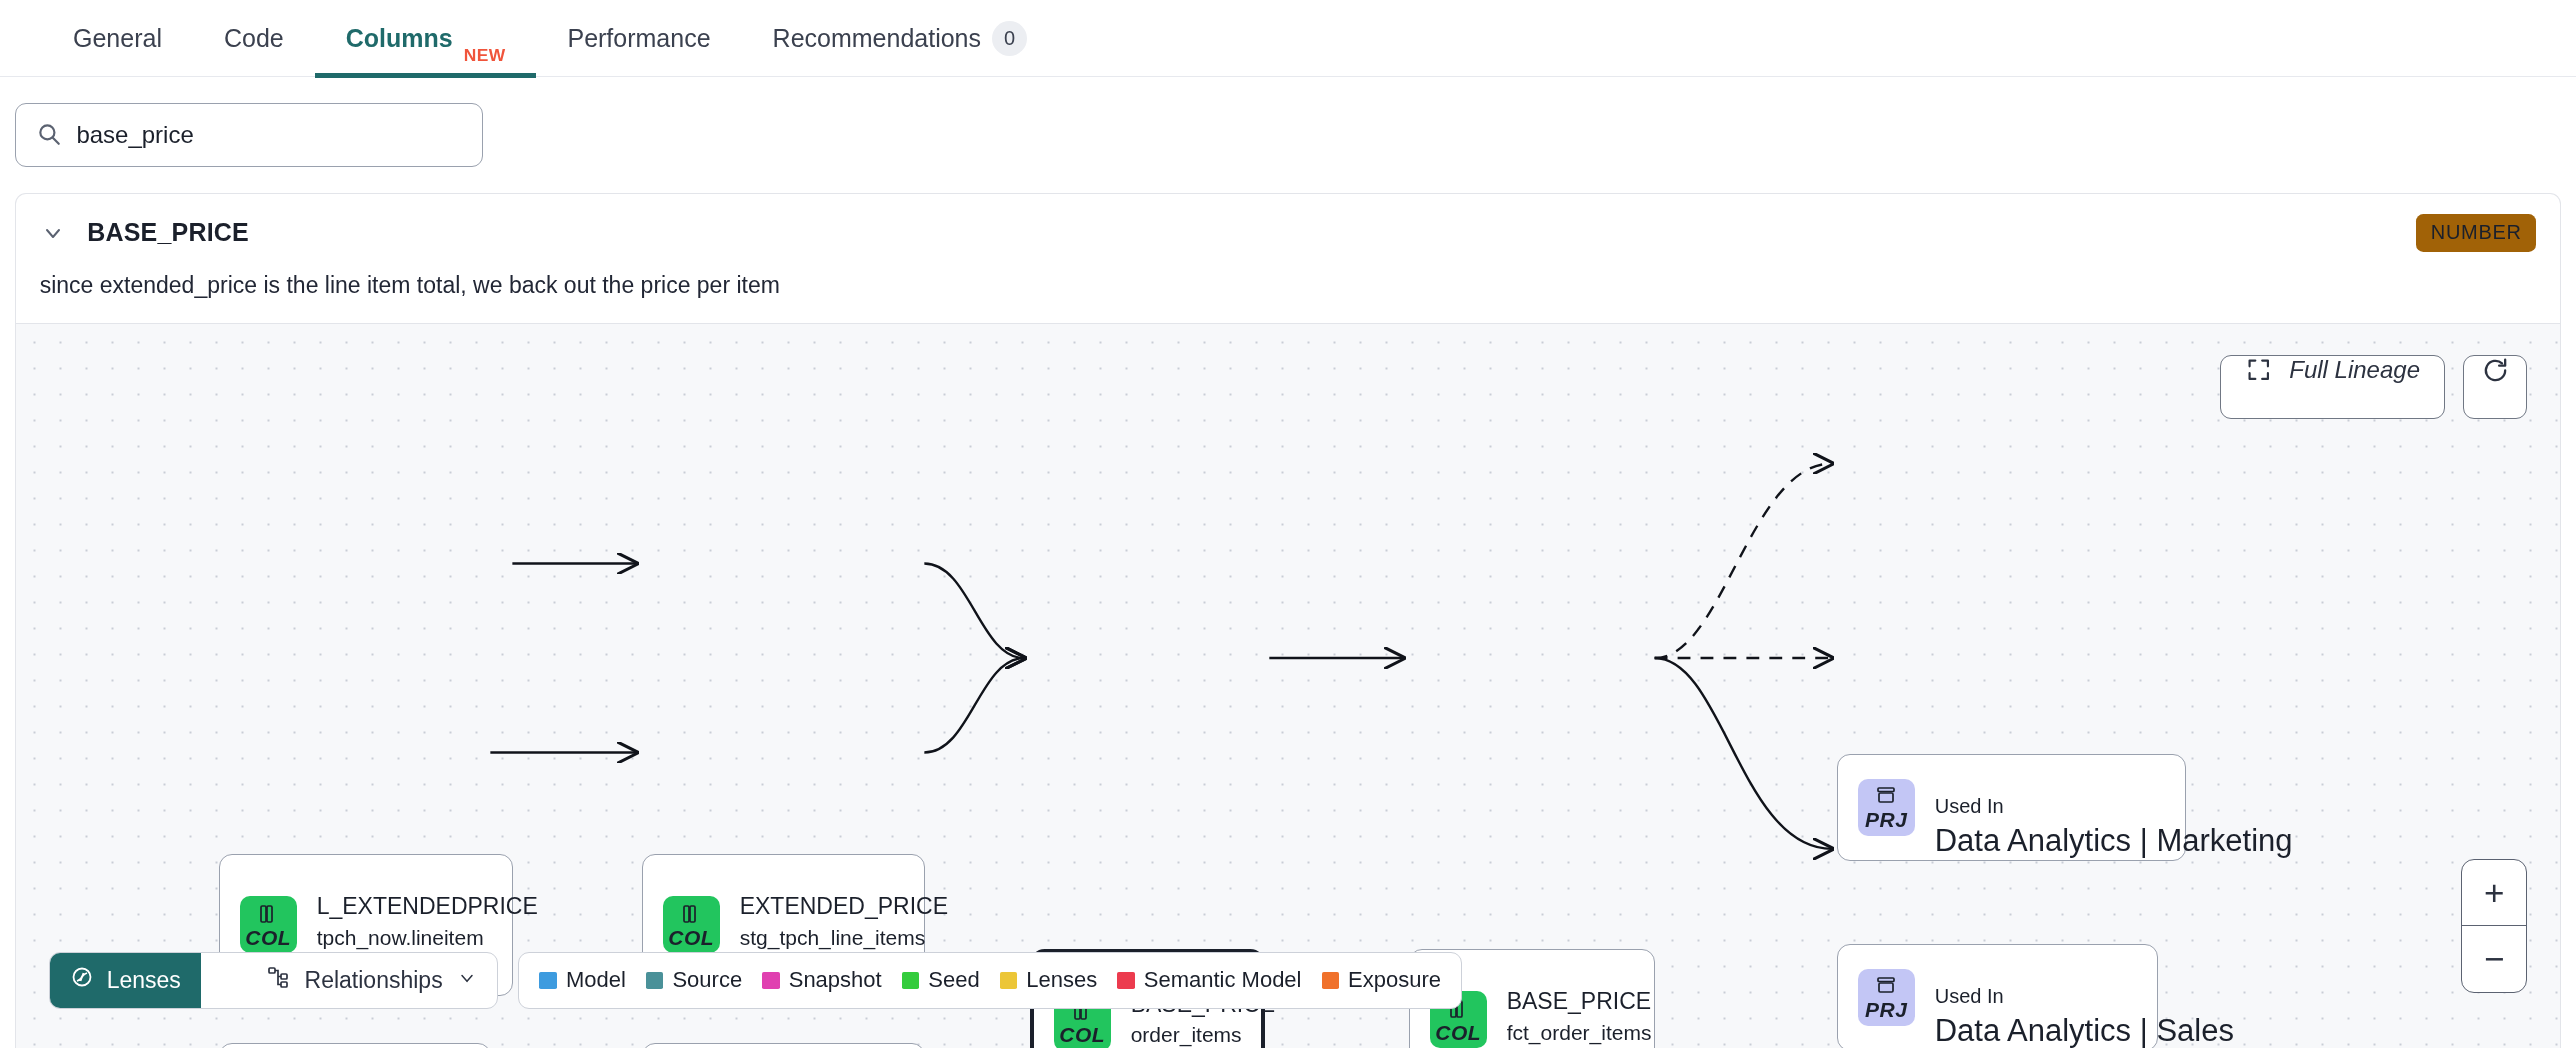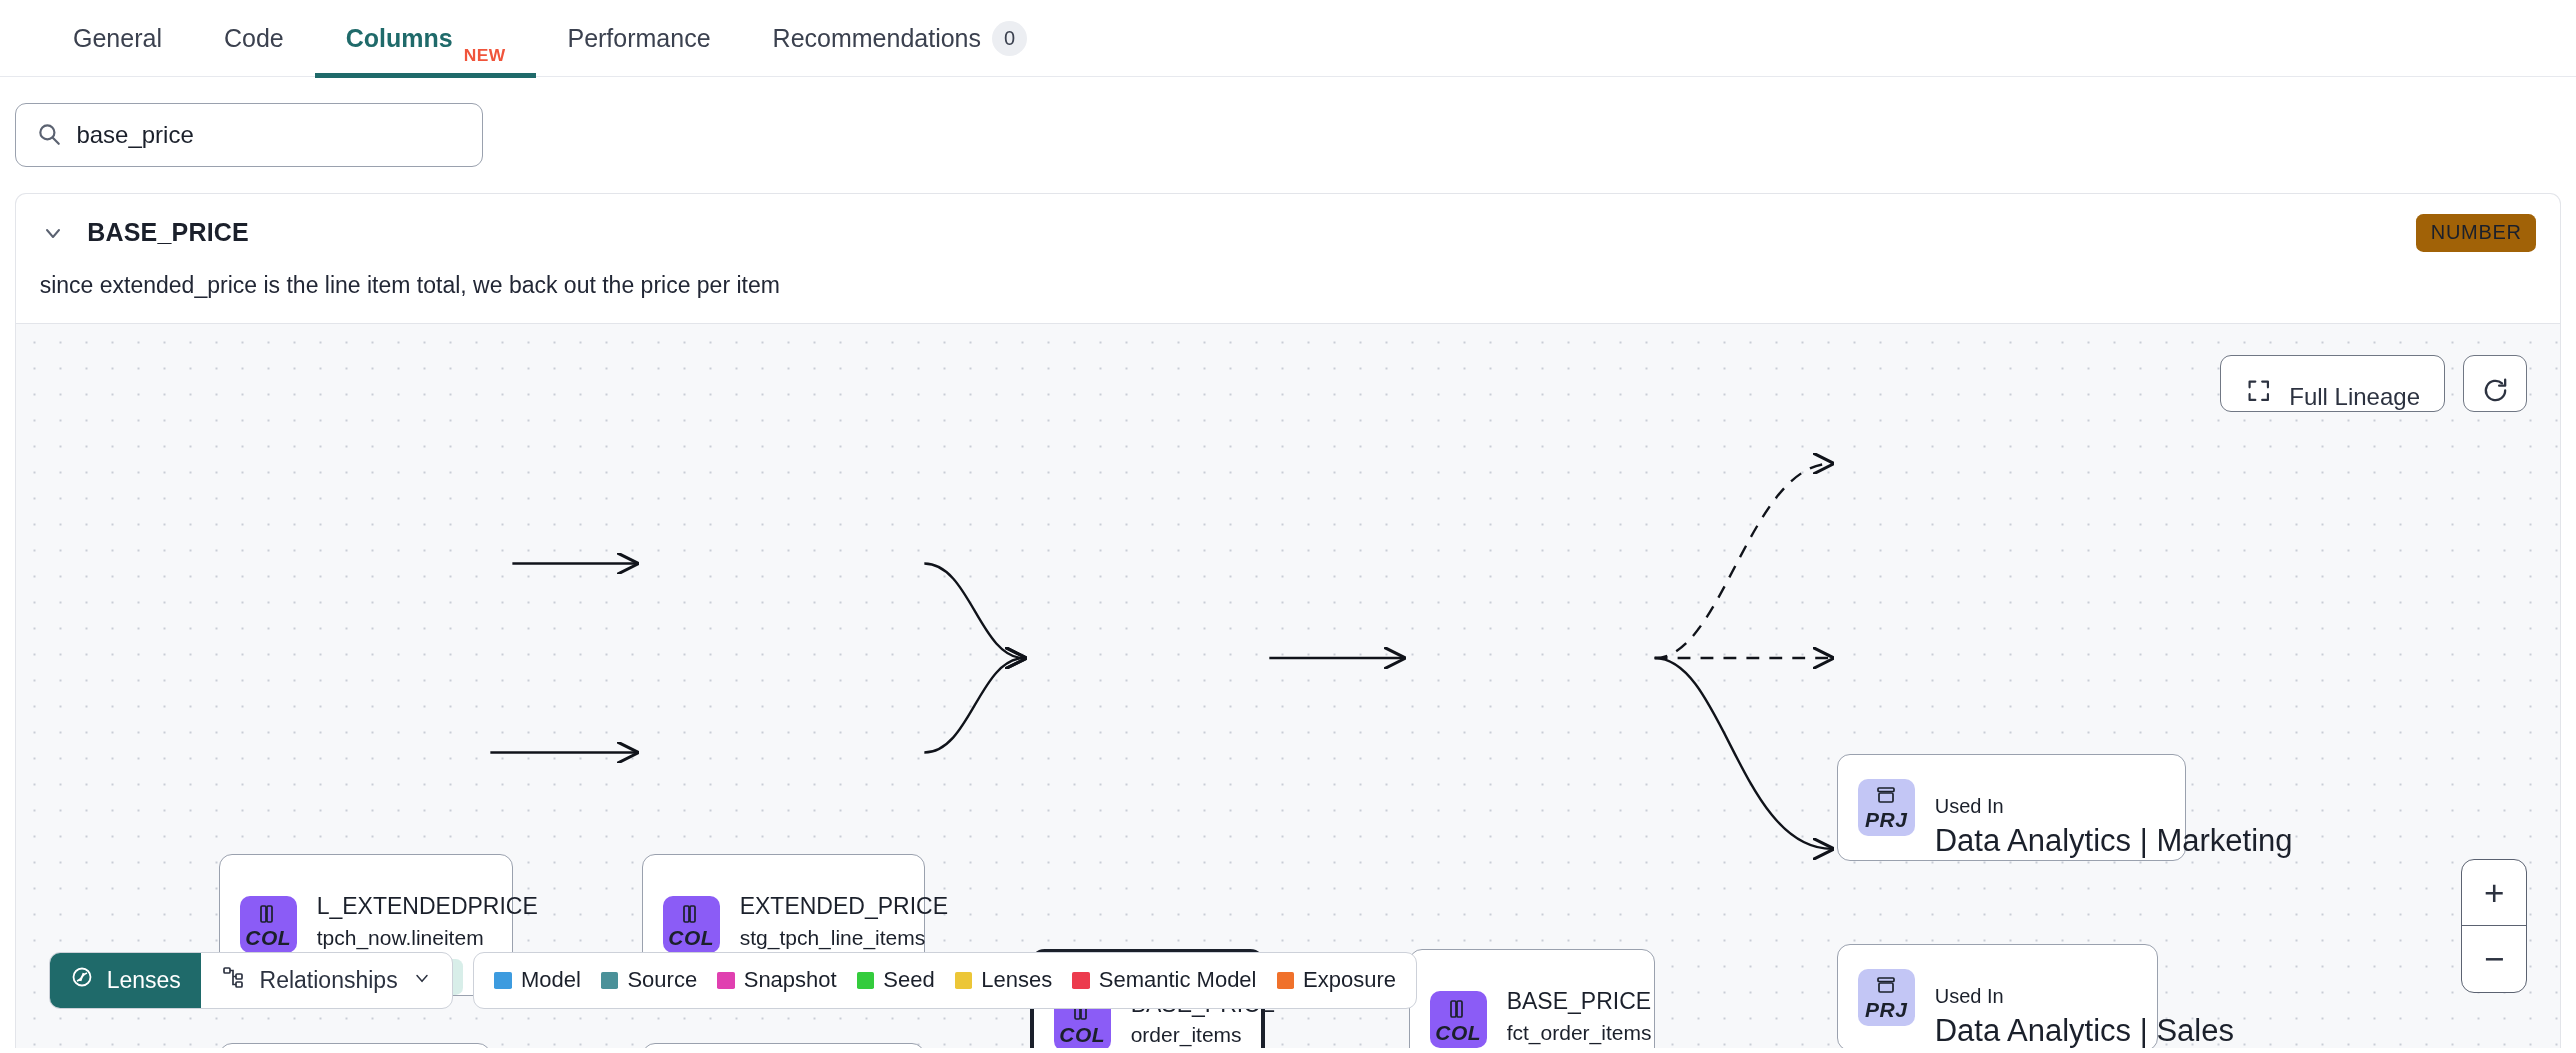--- a/index.html
+++ b/index.html
@@ -146,21 +146,21 @@
     display: flex;
     align-items: center;
     padding: 0 24px 0 20px;
     gap: 20px;
   }
   .node.selected { border: 4.6px solid #1b202b; border-radius: 14.7px; }
 
   .badge-icon {
     width: 57px; height: 57px;
     border-radius: 10px;
-    background: #8b5cf6;
+    background: #22c55e;
     color: #1b202b;
     display: flex;
     flex-direction: column;
     align-items: center;
     justify-content: center;
     gap: 0.9px;
     flex: 0 0 auto;
   }
   .badge-icon.prj { background: #c3c6f5; }
   .badge-icon .lbl { font-size: 21px; font-weight: 600; letter-spacing: 0.5px; line-height: 1; font-style: italic; }
@@ -190,29 +190,30 @@
     position: absolute;
     top: 31px; right: 33px;
     display: flex;
     gap: 18.3px;
     align-items: center;
   }
   .btn {
     background: #fff;
     border: 1.8px solid #707784;
     border-radius: 11px;
-    height: 57px;
+    height: 64px;
     display: inline-flex;
-    align-items: flex-end;
+    align-items: flex-start;
     gap: 16.5px;
     padding: 0 24px;
     font-size: 24px;
     color: #2c3240;
     cursor: pointer;
     font-family: inherit;
+    font-style: italic;
   }
   .btn.icon-only { width: 64px; padding: 0; justify-content: center; }
 
   .zoomctl {
     position: absolute;
     right: 33px; bottom: 55px;
     width: 66px;
     background: #fff;
     border: 1.8px solid #5b6271;
     border-radius: 13px;
@@ -250,20 +251,21 @@
     padding: 0 20px;
     font-size: 23px;
     cursor: pointer;
   }
   .relationships {
     display: flex; align-items: center; gap: 14.7px;
     padding: 0 20px;
     font-size: 23px;
     color: #2c3240;
     cursor: pointer;
+    margin-left: 45px;
   }
   .legend {
     display: flex;
     align-items: center;
     gap: 20px;
     background: #fff;
     border: 1.8px solid #cdd1d9;
     border-radius: 11px;
     height: 57px;
     padding: 0 20px;

